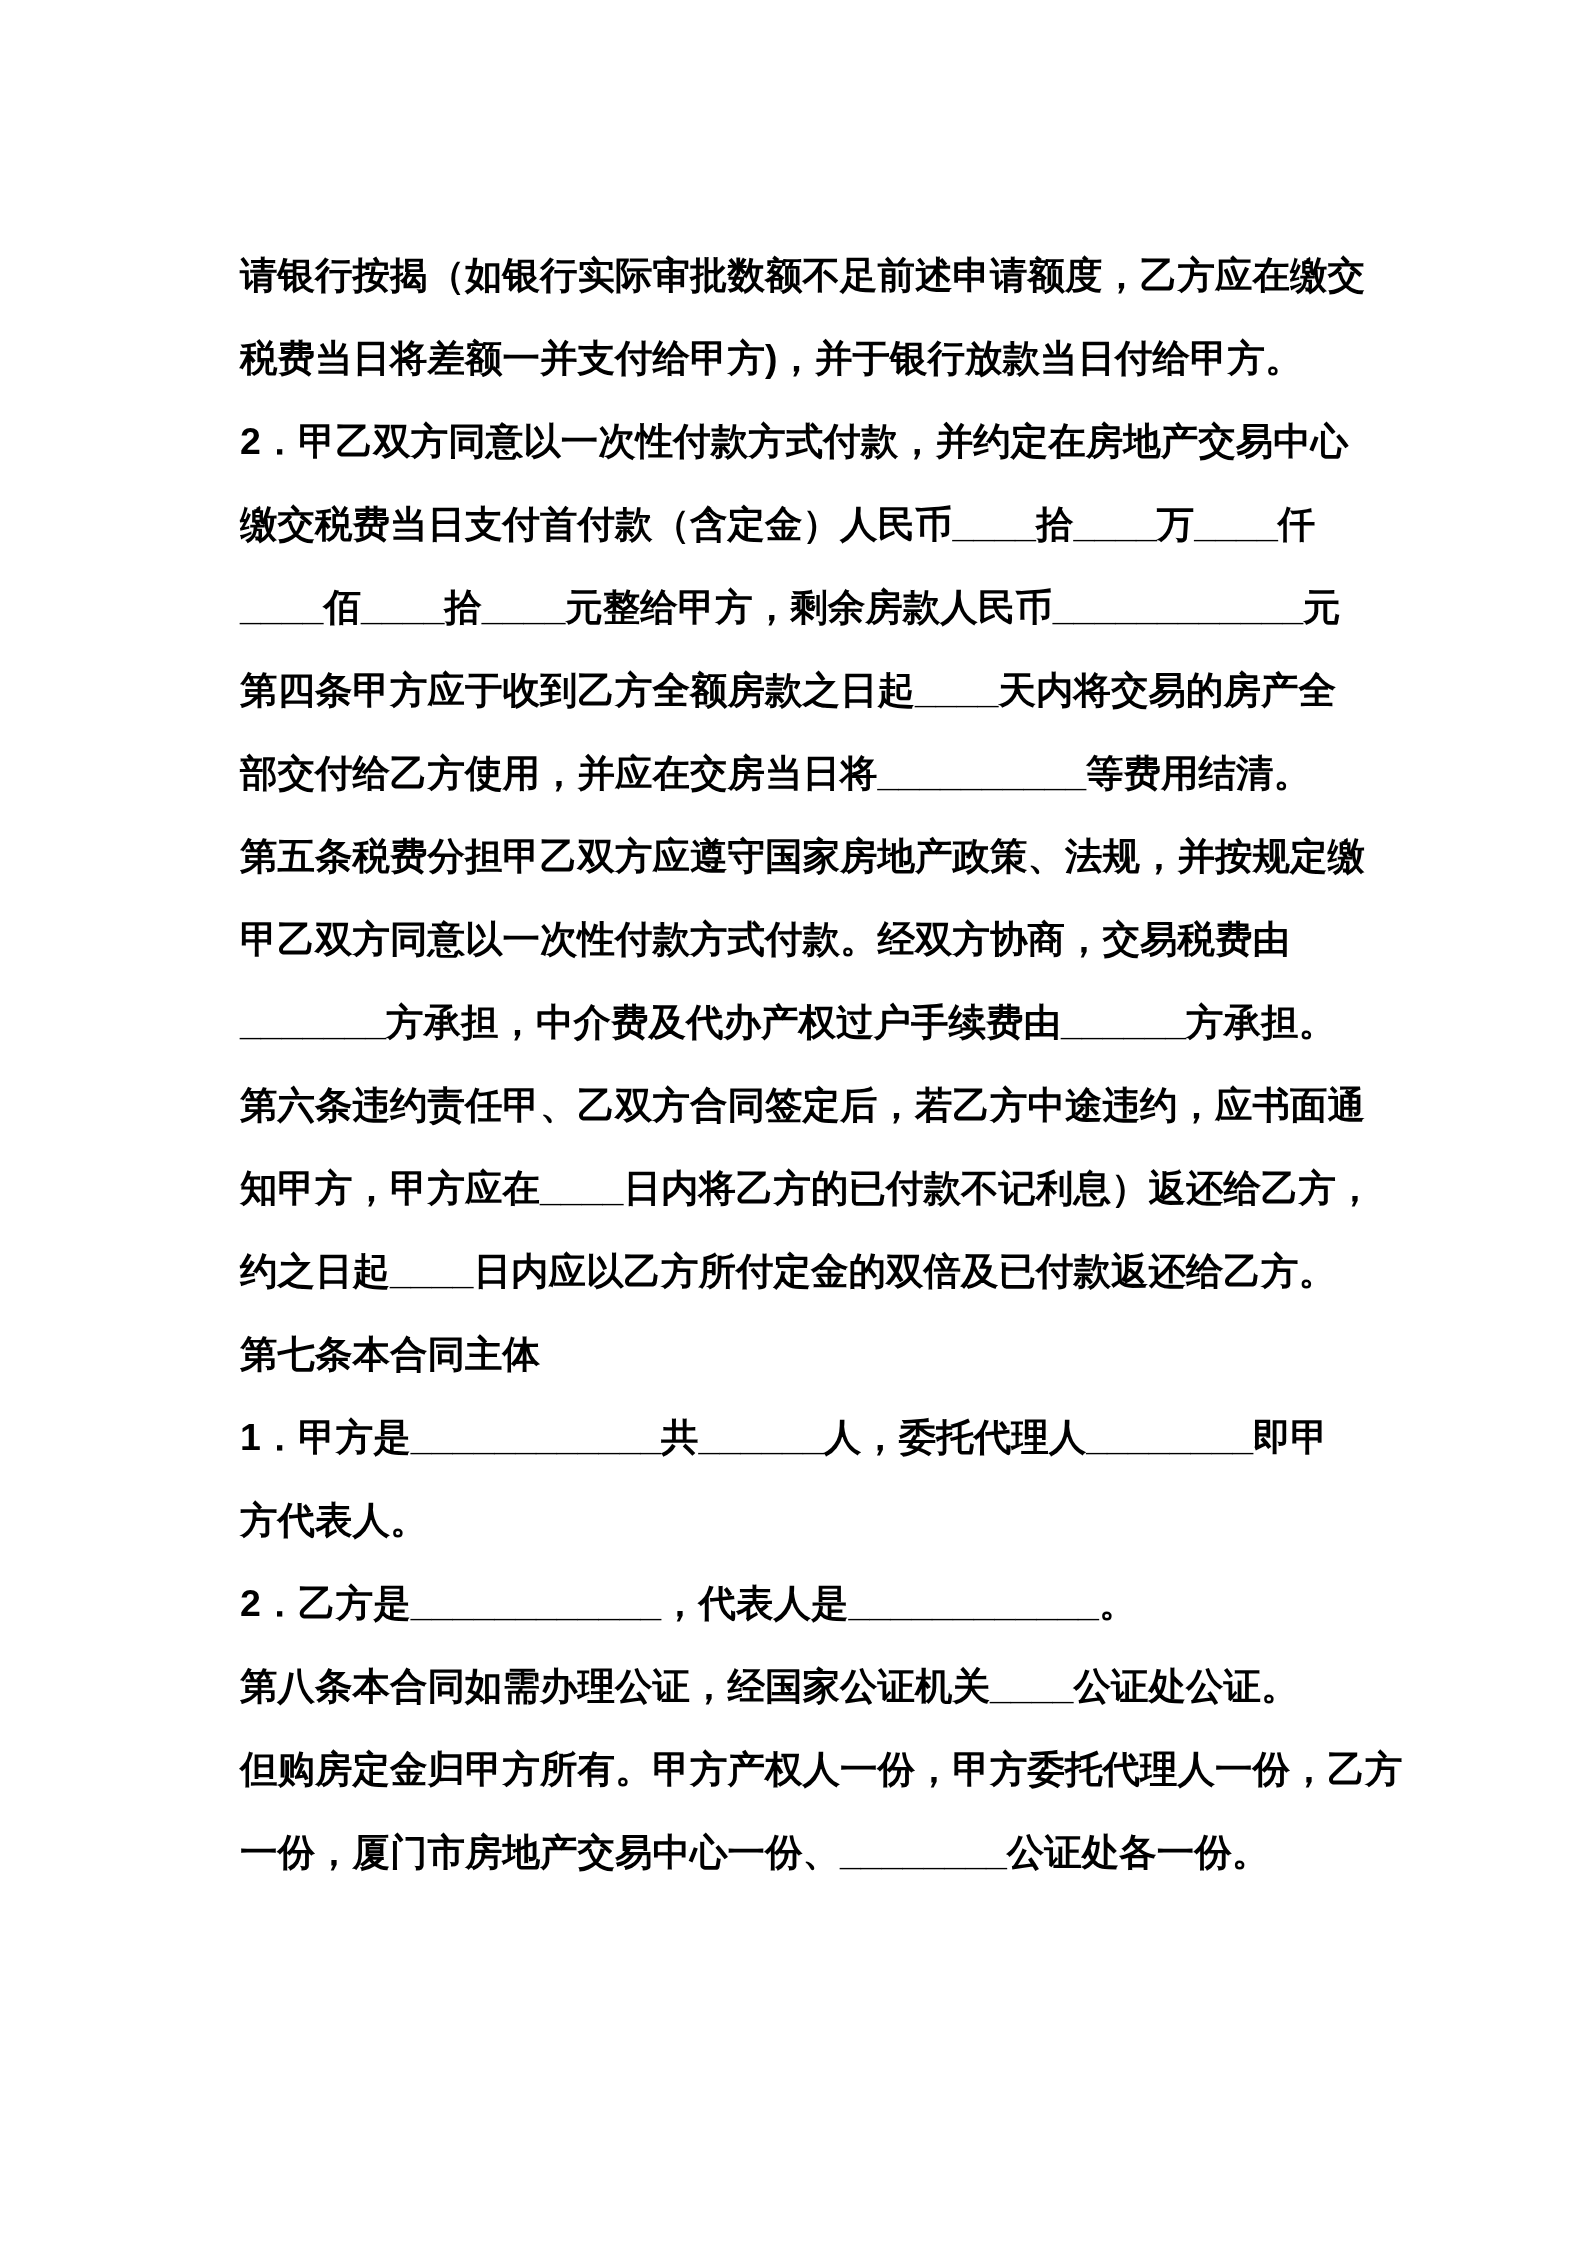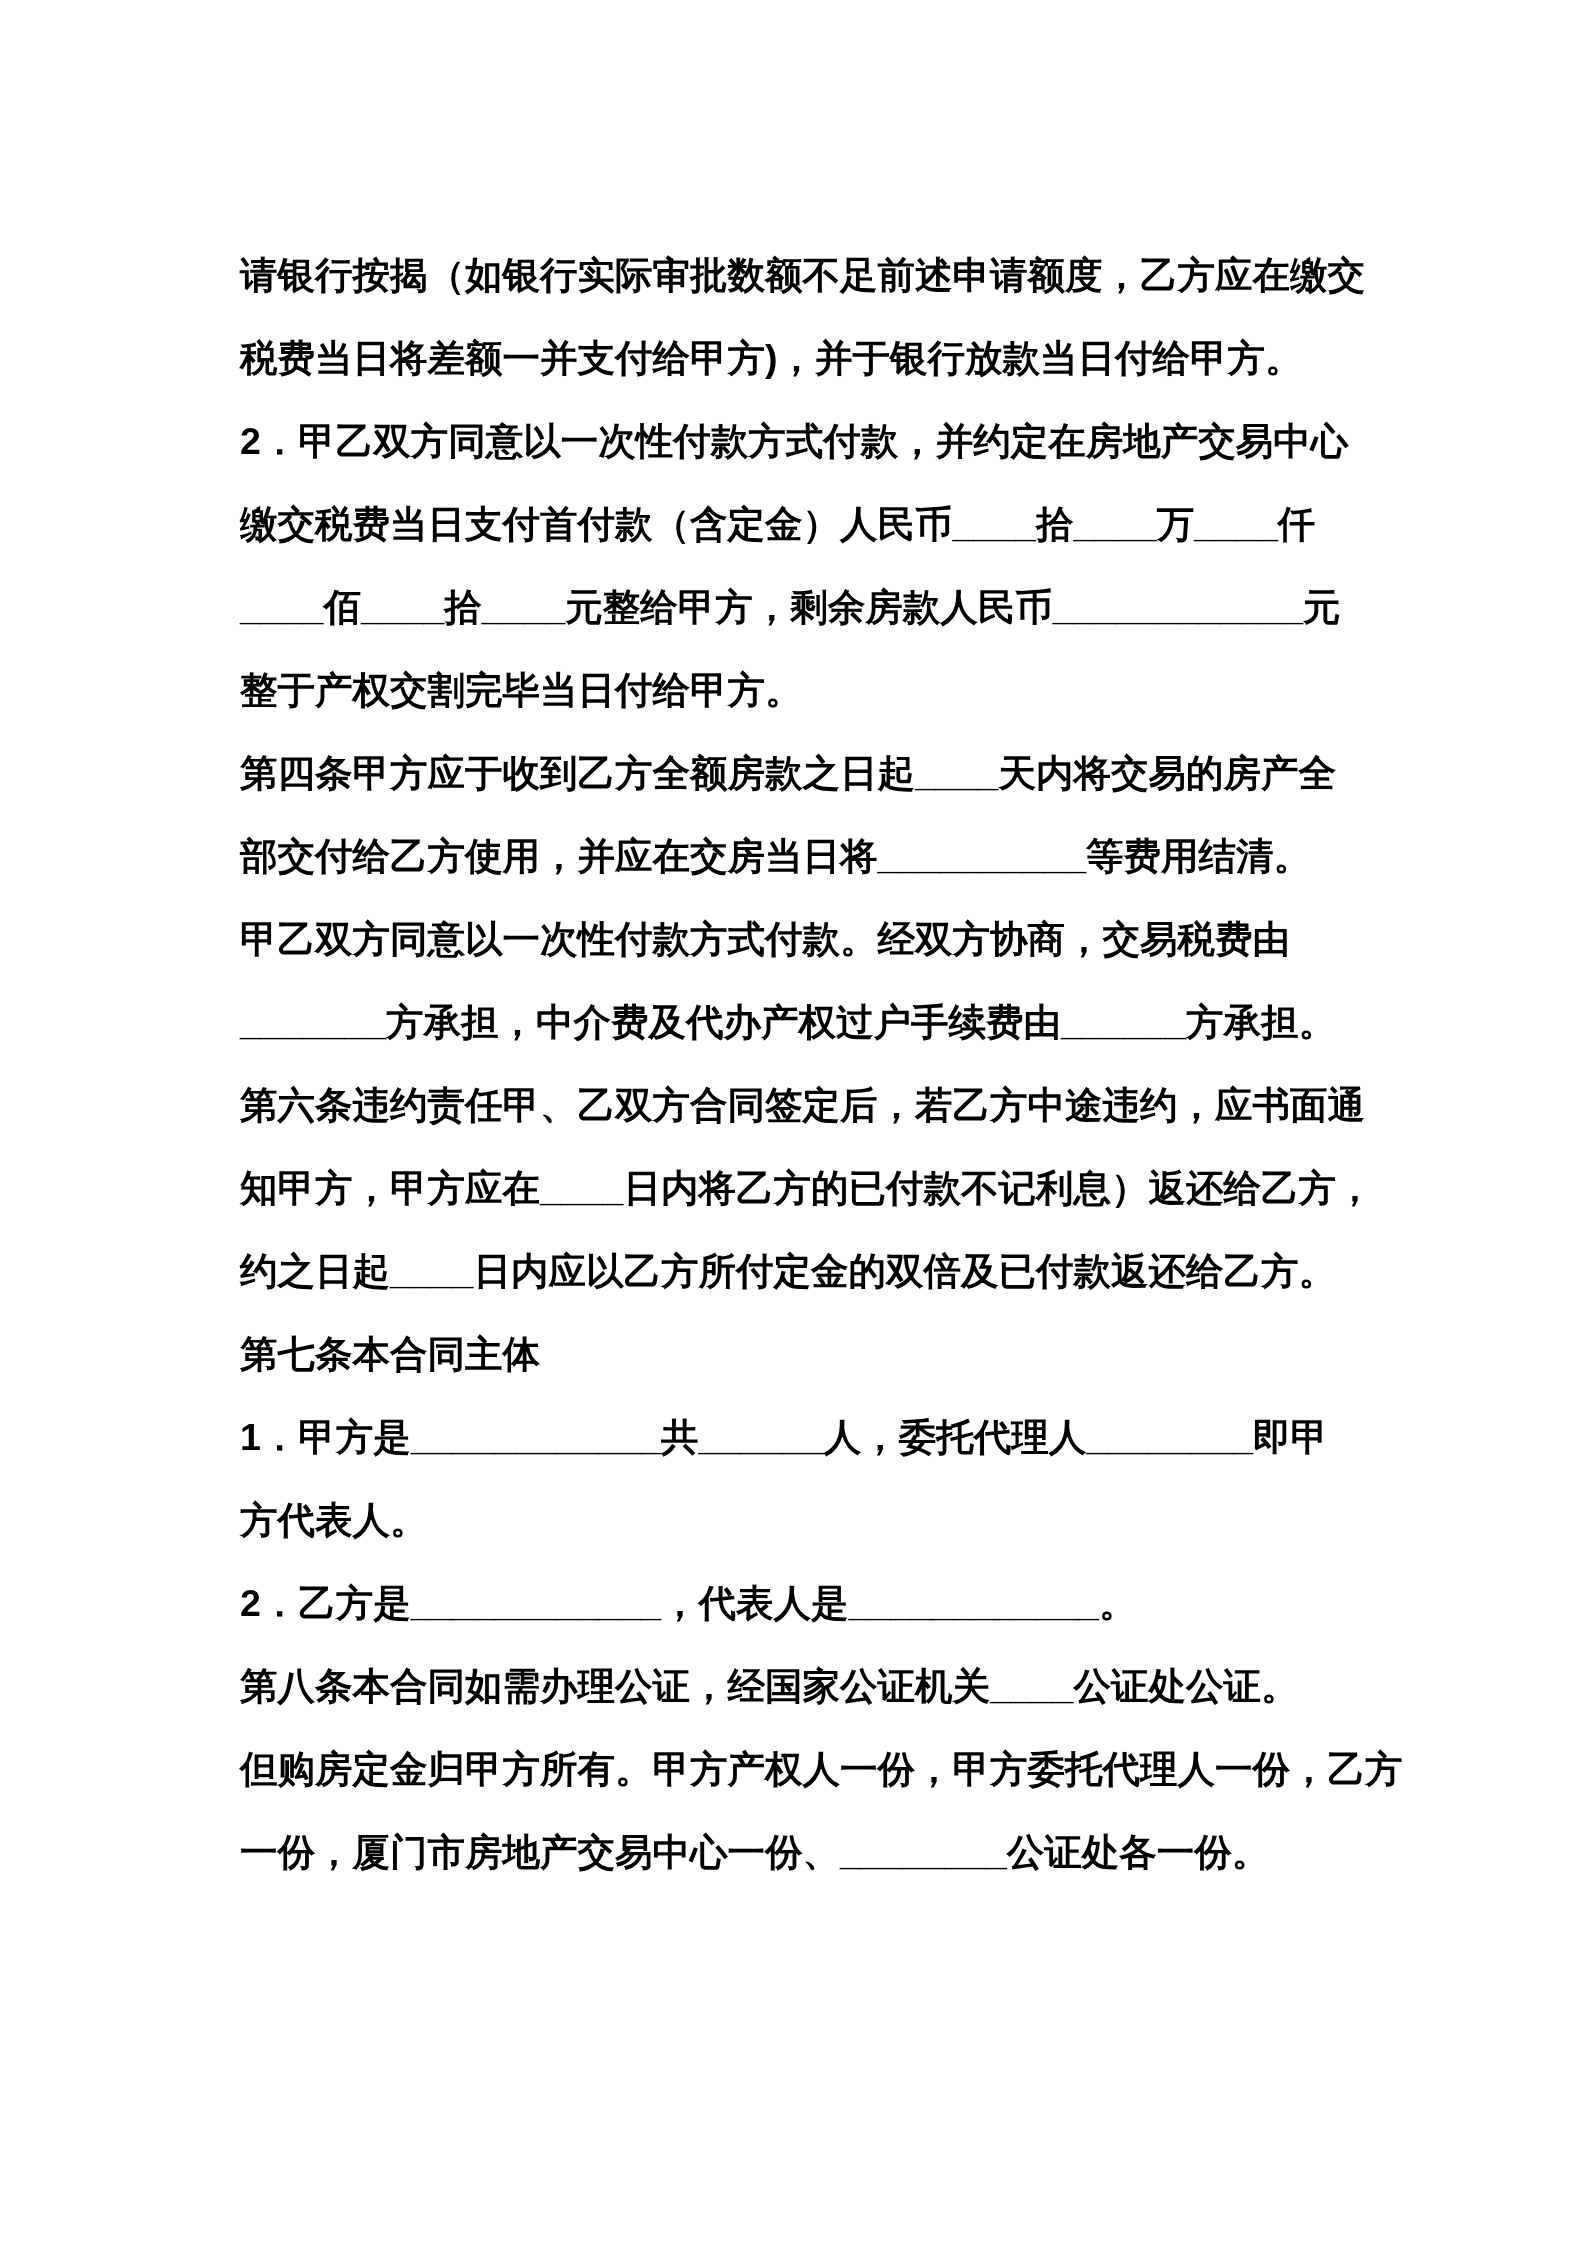--- a/index.html
+++ b/index.html
@@ -34,23 +34,23 @@
 </head>
 <body>
 
 <div class="page">
   <div class="body-text">
       <div class="contract-line">请银行按揭（如银行实际审批数额不足前述申请额度，乙方应在缴交</div>
       <div class="contract-line">税费当日将差额一并支付给甲方)，并于银行放款当日付给甲方。</div>
       <div class="contract-line">2．甲乙双方同意以一次性付款方式付款，并约定在房地产交易中心</div>
       <div class="contract-line">缴交税费当日支付首付款（含定金）人民币____拾____万____仟</div>
       <div class="contract-line">____佰____拾____元整给甲方，剩余房款人民币____________元</div>
-      <div class="contract-line">整于产权交割完毕当日付给甲方。</div>
       <div class="contract-line">第四条甲方应于收到乙方全额房款之日起____天内将交易的房产全</div>
       <div class="contract-line">部交付给乙方使用，并应在交房当日将__________等费用结清。</div>
+      <div class="contract-line">第五条税费分担甲乙双方应遵守国家房地产政策、法规，并按规定缴</div>
       <div class="contract-line">甲乙双方同意以一次性付款方式付款。经双方协商，交易税费由</div>
       <div class="contract-line">_______方承担，中介费及代办产权过户手续费由______方承担。</div>
       <div class="contract-line">第六条违约责任甲、乙双方合同签定后，若乙方中途违约，应书面通</div>
       <div class="contract-line">知甲方，甲方应在____日内将乙方的已付款不记利息）返还给乙方，</div>
       <div class="contract-line">约之日起____日内应以乙方所付定金的双倍及已付款返还给乙方。</div>
       <div class="contract-line">第七条本合同主体</div>
       <div class="contract-line">1．甲方是____________共______人，委托代理人________即甲</div>
       <div class="contract-line">方代表人。</div>
       <div class="contract-line">2．乙方是____________，代表人是____________。</div>
       <div class="contract-line">第八条本合同如需办理公证，经国家公证机关____公证处公证。</div>

